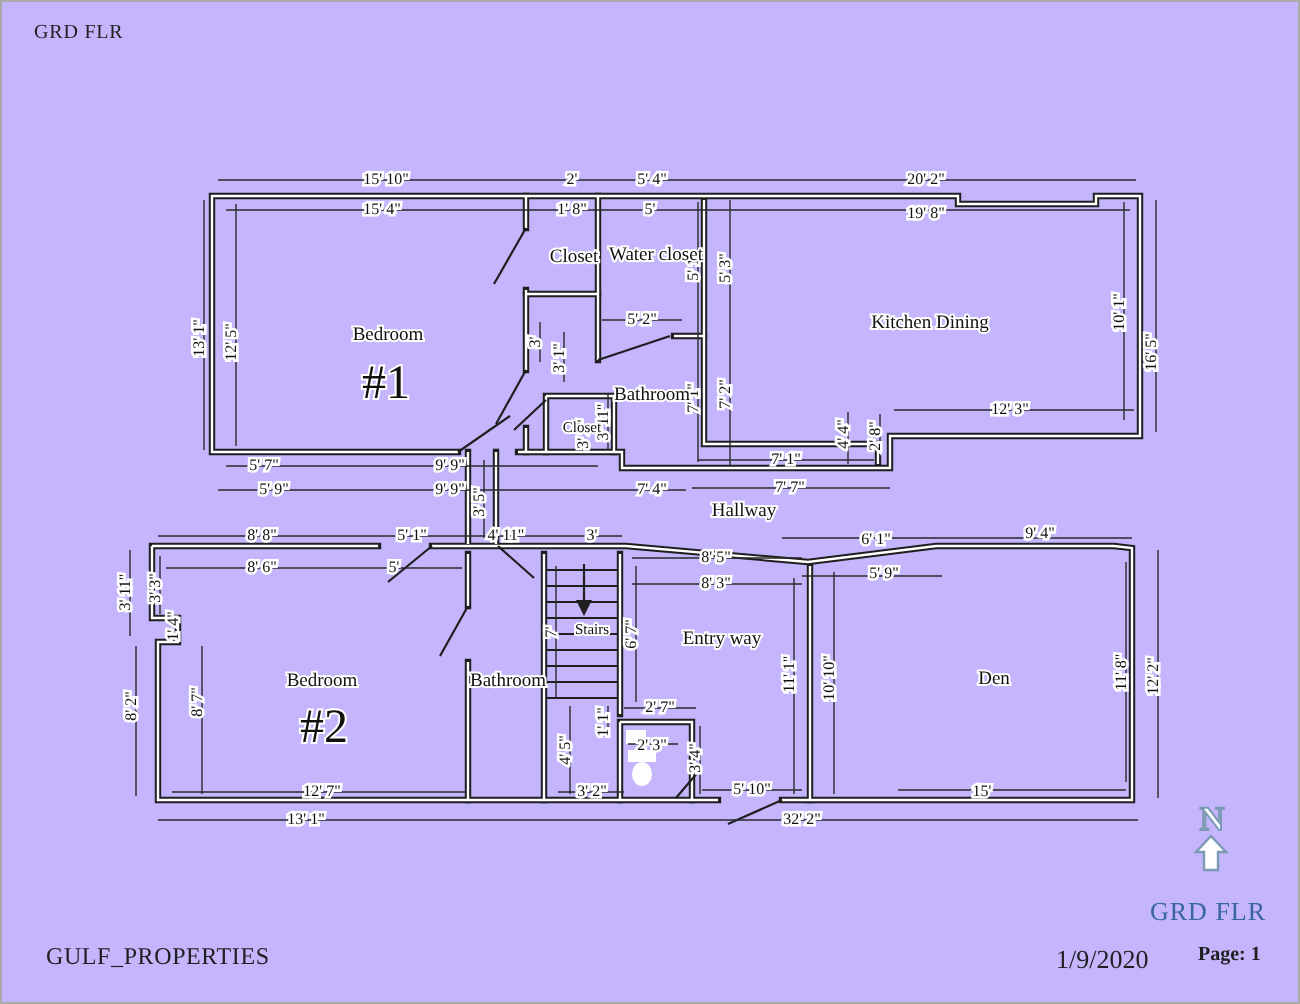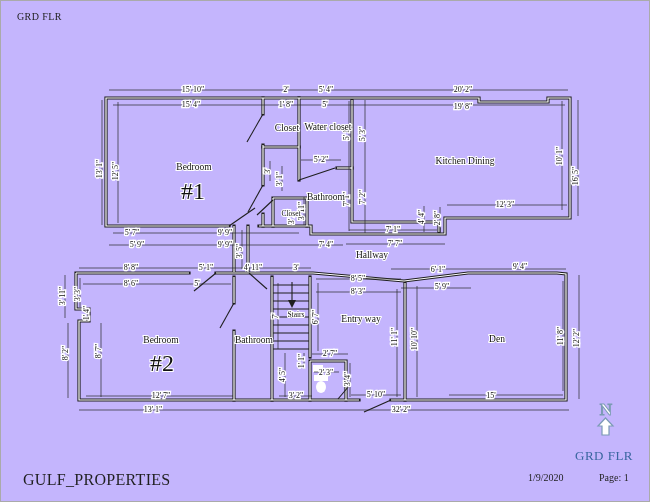--- a/index.html
+++ b/index.html
@@ -2,23 +2,23 @@
 <html><head>
 <meta charset="utf-8">
 <style>
   html,body{margin:0;padding:0;background:#e8e8e8;}
   .page{
     position:relative;width:650px;height:502px;background:#c4b5fd;
     border:1px solid #aaa;box-sizing:border-box;overflow:hidden;
     font-family:"Liberation Serif","DejaVu Serif",serif;color:#1f1f1f;
   }
   .hdr{position:absolute;left:16px;top:10px;font-size:10px;letter-spacing:.4px;}
-  .footL{position:absolute;left:22px;top:470px;font-size:16px;letter-spacing:.3px;}
-  .footD{position:absolute;left:527px;top:471px;font-size:10px;}
-  .footP{position:absolute;left:598px;top:471px;font-size:10px;}
+  .footL{position:absolute;left:22px;top:470px;font-size:12px;letter-spacing:.3px;}
+  .footD{position:absolute;left:527px;top:471px;font-size:13px;}
+  .footP{position:absolute;left:598px;top:471px;font-size:10px;font-weight:bold;}
   .planName{position:absolute;left:574px;top:447px;font-size:13px;letter-spacing:.5px;color:#3a66a0;}
   svg{position:absolute;left:0;top:0;}
   .walls path{stroke:#1f1f1f;stroke-width:3.2;fill:none;stroke-linecap:square;}
   .walls-inner path{stroke:#ffffff;stroke-width:1.2;fill:none;stroke-linecap:butt;}
   .thin path, .thin line{stroke:#1f1f1f;stroke-width:1.1;fill:none;}
   .thin .fix{stroke-width:.9;fill:#ffffff;}
   .thin .solid{fill:#1f1f1f;stroke:none;}
   .dimlines path{stroke:#2a2a2a;stroke-width:.7;fill:none;}
   text.dim{font-family:"Liberation Serif","DejaVu Serif",serif;font-size:8px;fill:#111;
     text-anchor:middle;paint-order:stroke;stroke:#ffffff;stroke-width:2.6px;}

